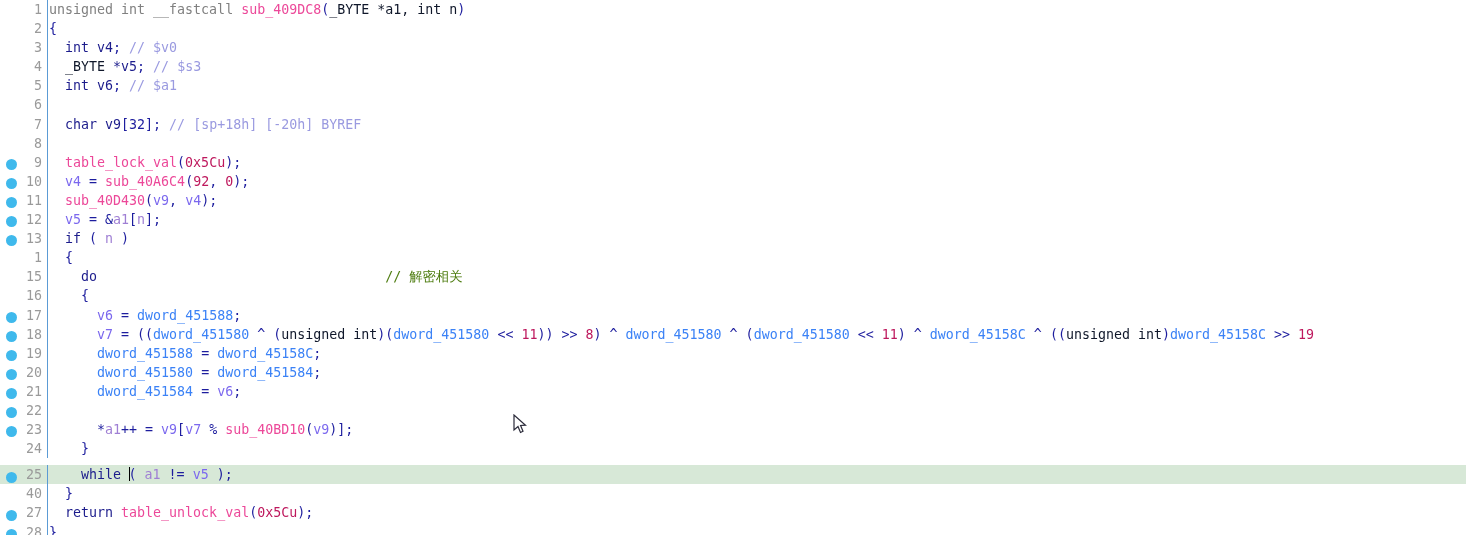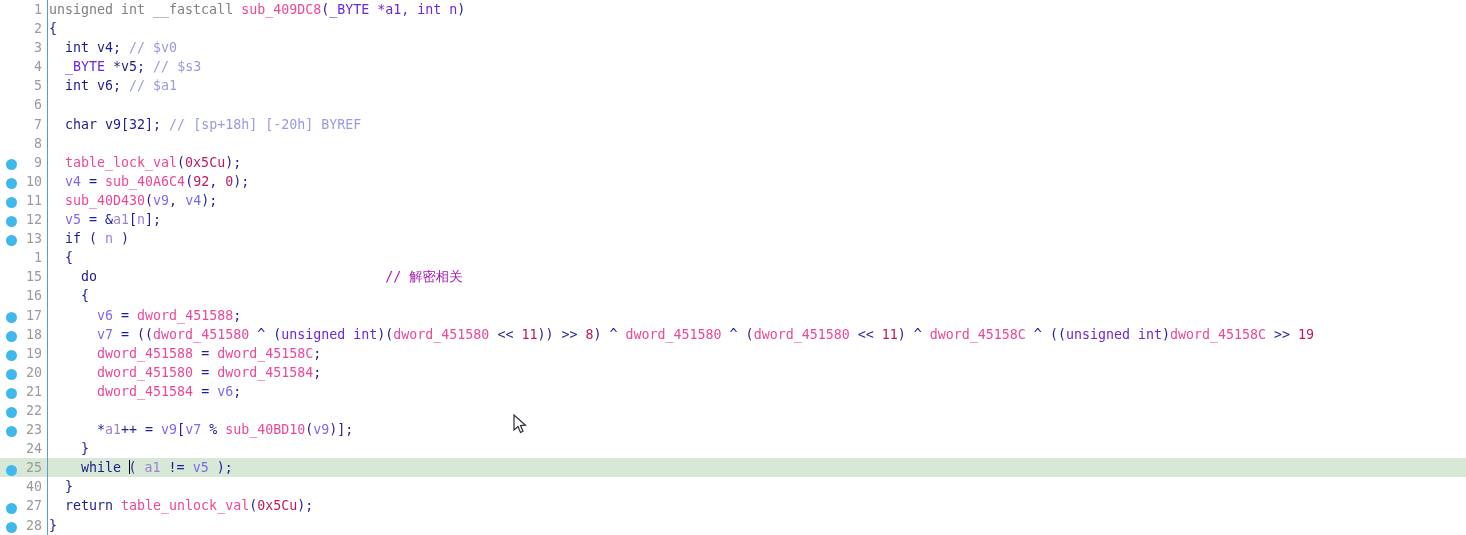--- a/index.html
+++ b/index.html
@@ -25,20 +25,21 @@
   .code-line {
     position: relative;
     height: 19.1px;
     line-height: 19.1px;
     white-space: pre;
     font-size: 13.3px;
     letter-spacing: 0px;
   }
   .code-line.highlighted {
     background: #d7e8d7;
+    margin-top: 7px;
   }
 
   
   .gutter {
     position: absolute;
     left: 0;
     top: 0;
     width: 47px;
     height: 19.1px;
     display: flex;
@@ -81,25 +82,25 @@
 
   
   .t-type    { color: #808080; }            
   .t-kw      { color: #1c1c8c; }            
   .t-fn      { color: #ec4899; }            
   .t-fnname  { color: #ec4899; }            
   .t-punct   { color: #1d1d9e; }            
   .t-lvar    { color: #7b68ee; }            
   .t-arg     { color: #9f7fd4; }            
   .t-num     { color: #be185d; }            
-  .t-gvar    { color: #ec4899; }            
+  .t-gvar    { color: #3b82f6; }            
   .t-cmt     { color: #9a9ae0; }            
-  .t-cmt-user{ color: #a21caf; text-align: center; }            
+  .t-cmt-user{ color: #4d7c0f; text-align: center; }            
   .t-plain   { color: #303030; }
-  .t-gray    { color: #6d28d9; }
+  .t-gray    { color: #0f172a; }
 
   .caret {
     display: inline-block;
     width: 0;
     border-left: 1.5px solid #000000;
     height: 14px;
     vertical-align: -2px;
     margin-right: -1.5px;
   }
 

